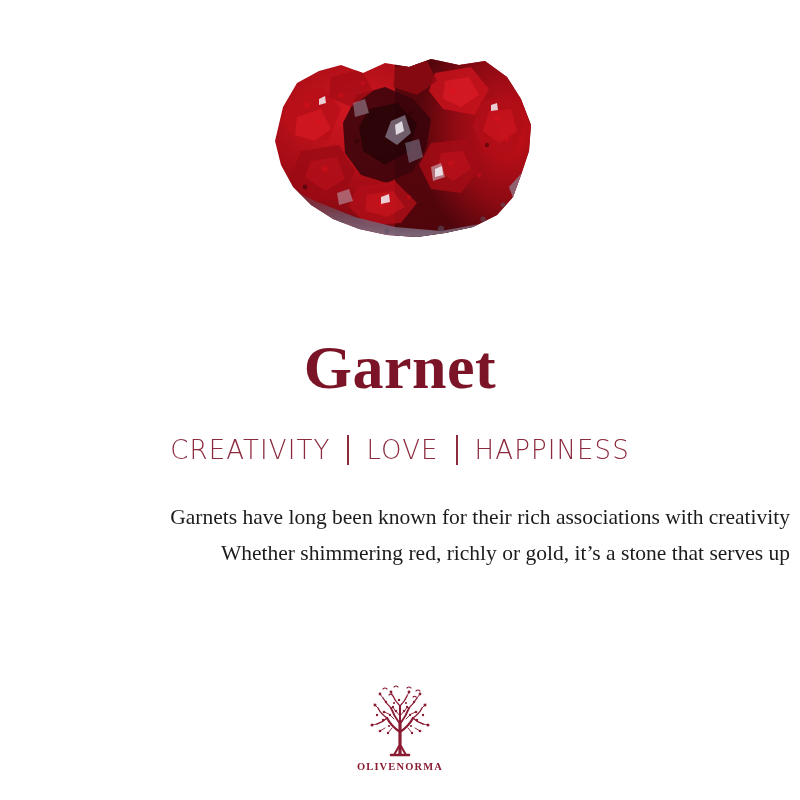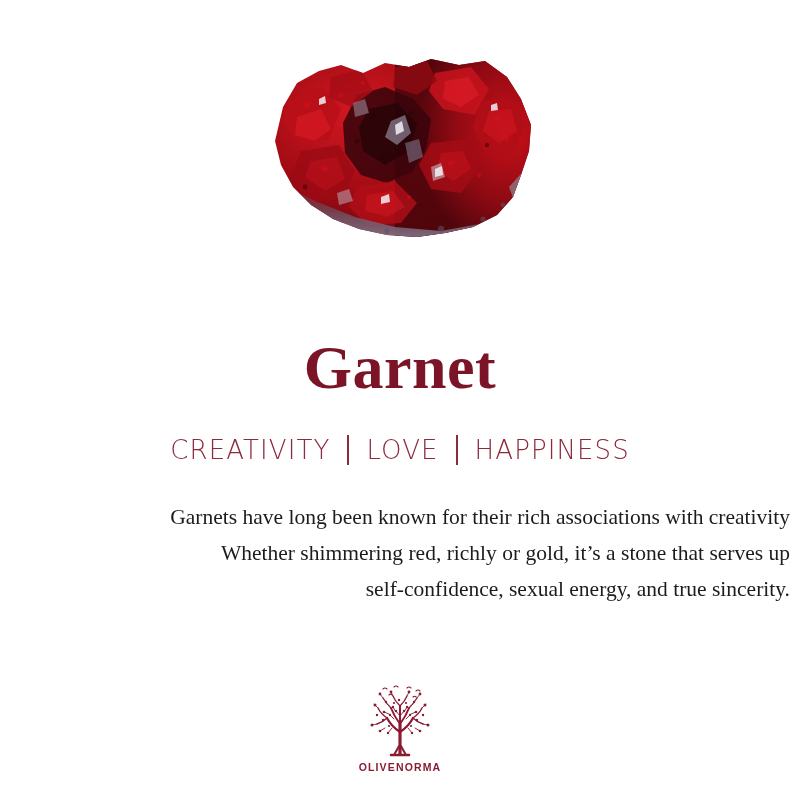--- a/index.html
+++ b/index.html
@@ -110,21 +110,21 @@
     flex-direction: column;
     align-items: center;
   }
   .logo-mark {
     width: 74px;
     height: 76px;
   }
   .logo-mark svg { display: block; width: 74px; height: 76px; }
   .logo-word {
     margin-top: 2px;
-    font-family: Liberation Sans, sans-serif;
+    font-family: Liberation Serif, serif;
     font-size: 10.5px;
     font-weight: 700;
     letter-spacing: 1.15px;
     color: #8a1b33;
     line-height: 1;
   }
 </style>
 </head>
 <body>
 
@@ -240,21 +240,20 @@
     <span class="kw">CREATIVITY</span>
     <span class="kw-sep"></span>
     <span class="kw">LOVE</span>
     <span class="kw-sep"></span>
     <span class="kw">HAPPINESS</span>
   </div>
 
   <div class="body-copy">
     <span class="body-line">Garnets have long been known for their rich associations with creativity</span>
     <span class="body-line">Whether shimmering red, richly or gold, it’s a stone that serves up</span>
-    <span class="body-line">self-confidence, sexual energy, and true sincerity.</span>
   </div>
 
   <div class="logo">
     <div class="logo-mark">
       <svg viewBox="0 0 74 76" xmlns="http://www.w3.org/2000/svg" aria-hidden="true">
         <g stroke="#8a1b33" fill="none" stroke-linecap="round">
 
           <path d="M37 70 L37 40" stroke-width="3.2"></path>
           <path d="M31.5 70 Q34 66 36 62" stroke-width="2"></path>
           <path d="M42.5 70 Q40 66 38 62" stroke-width="2"></path>

